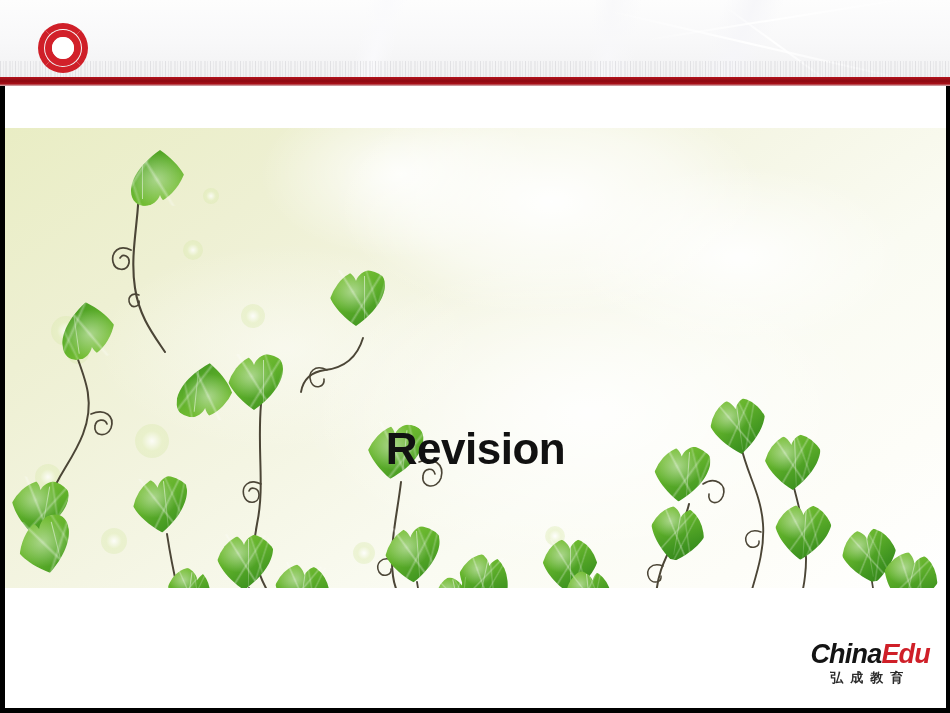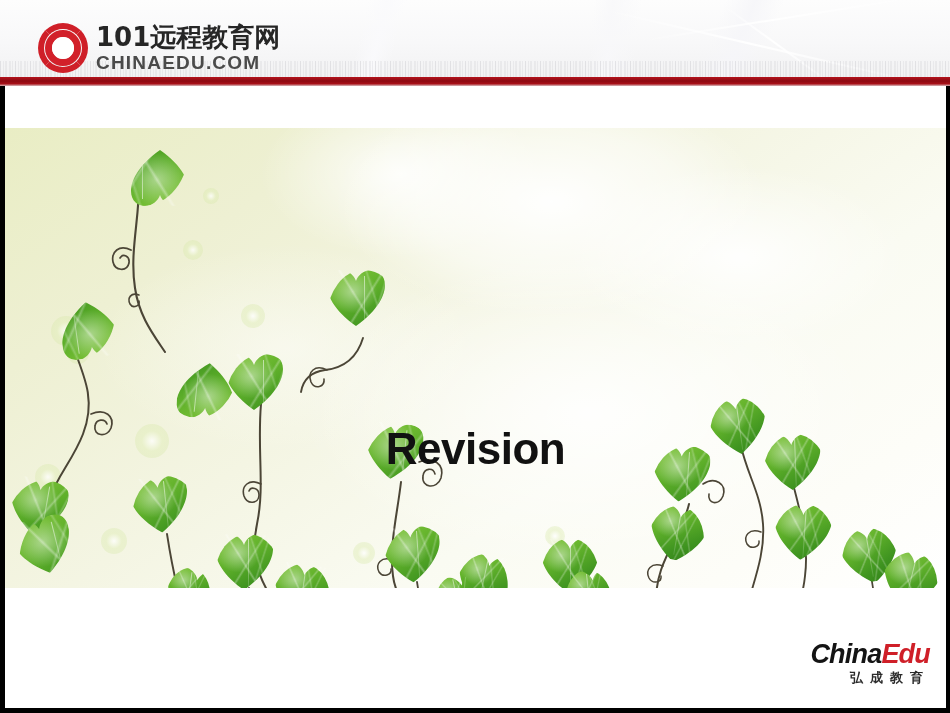--- a/index.html
+++ b/index.html
@@ -240,21 +240,21 @@
     font-weight: 700;
     color: #151515;
     z-index: 40;
   }
 
   
   .footer-logo {
     position: absolute;
     right: 16px;
     bottom: 22px;
-    text-align: right;
+    text-align: center;
     z-index: 45;
   }
   .footer-logo-wordmark {
     font-family: "Liberation Sans", sans-serif;
     font-size: 27px;
     font-weight: 700;
     font-style: italic;
     line-height: 29px;
     letter-spacing: -0.8px;
     white-space: nowrap;
@@ -285,24 +285,20 @@
 
     <div class="logo-mark">
       <div class="logo-arc arc-t"></div>
       <div class="logo-arc arc-r"></div>
       <div class="logo-arc arc-b"></div>
       <div class="logo-arc arc-l"></div>
       <div class="logo-ring-outer"></div>
       <div class="logo-ring-inner"></div>
     </div>
 
-    <div class="logo-text-block">
-      <div class="logo-cn">101远程教育网</div>
-      <div class="logo-en">CHINAEDU.COM</div>
-    </div>
 
   </div>
 
   <div class="red-rule"></div>
 
   <div class="slide-frame">
     <div class="slide-white-top"></div>
 
     <div class="slide-canvas">
 

